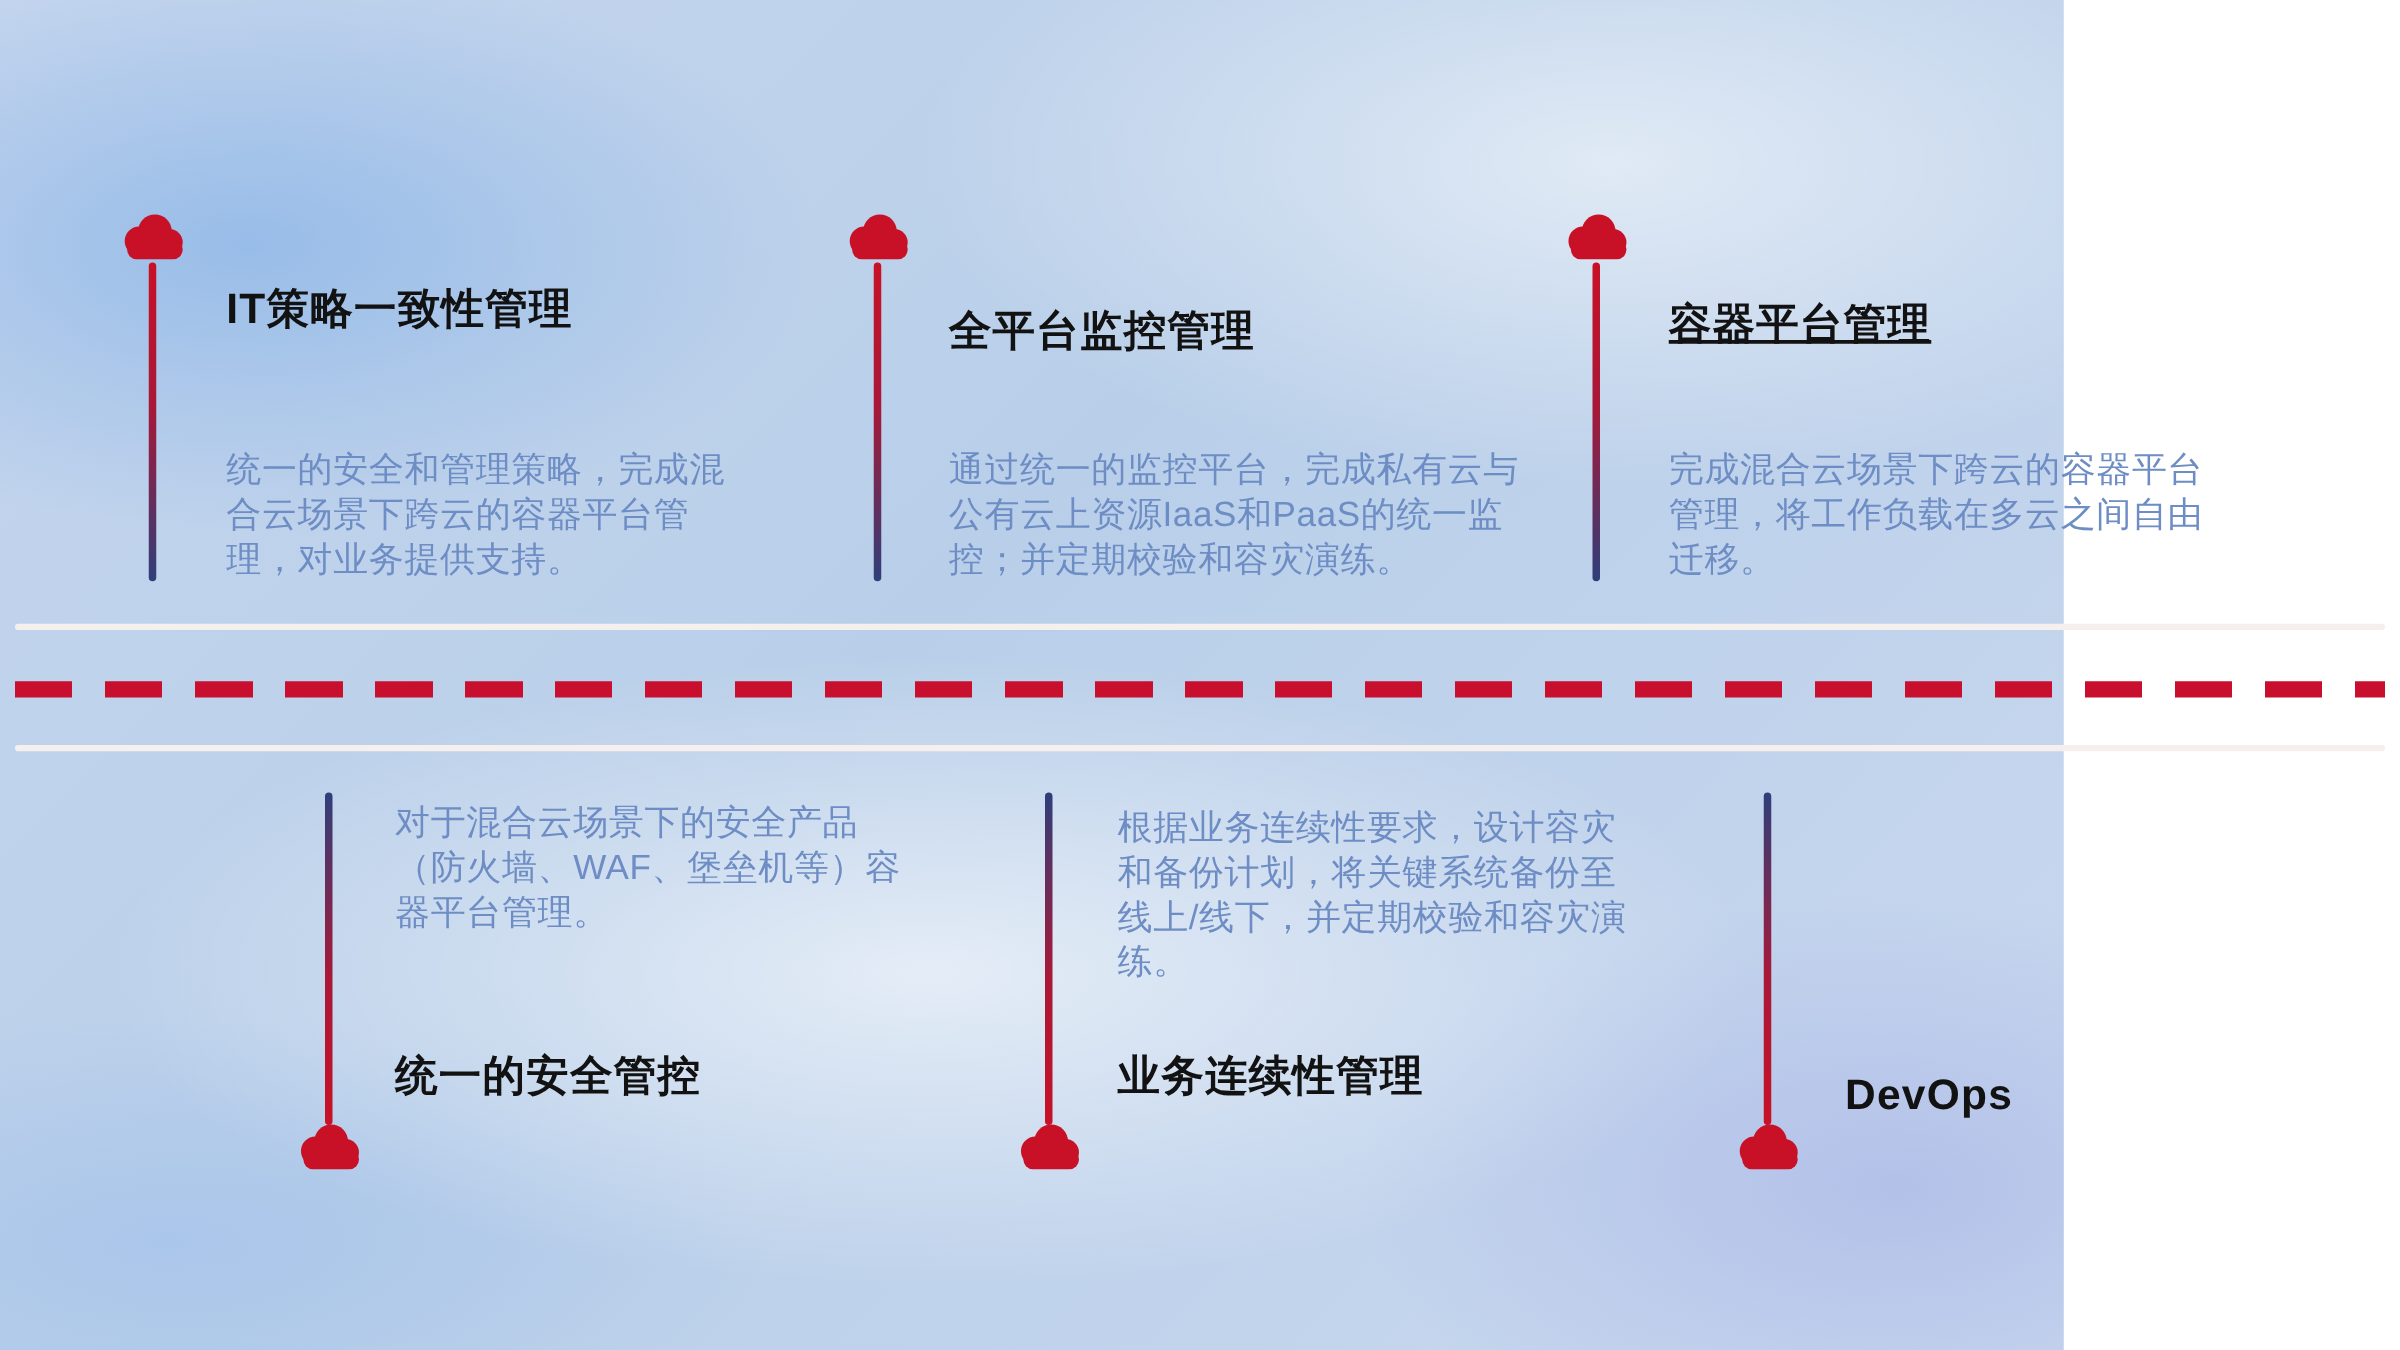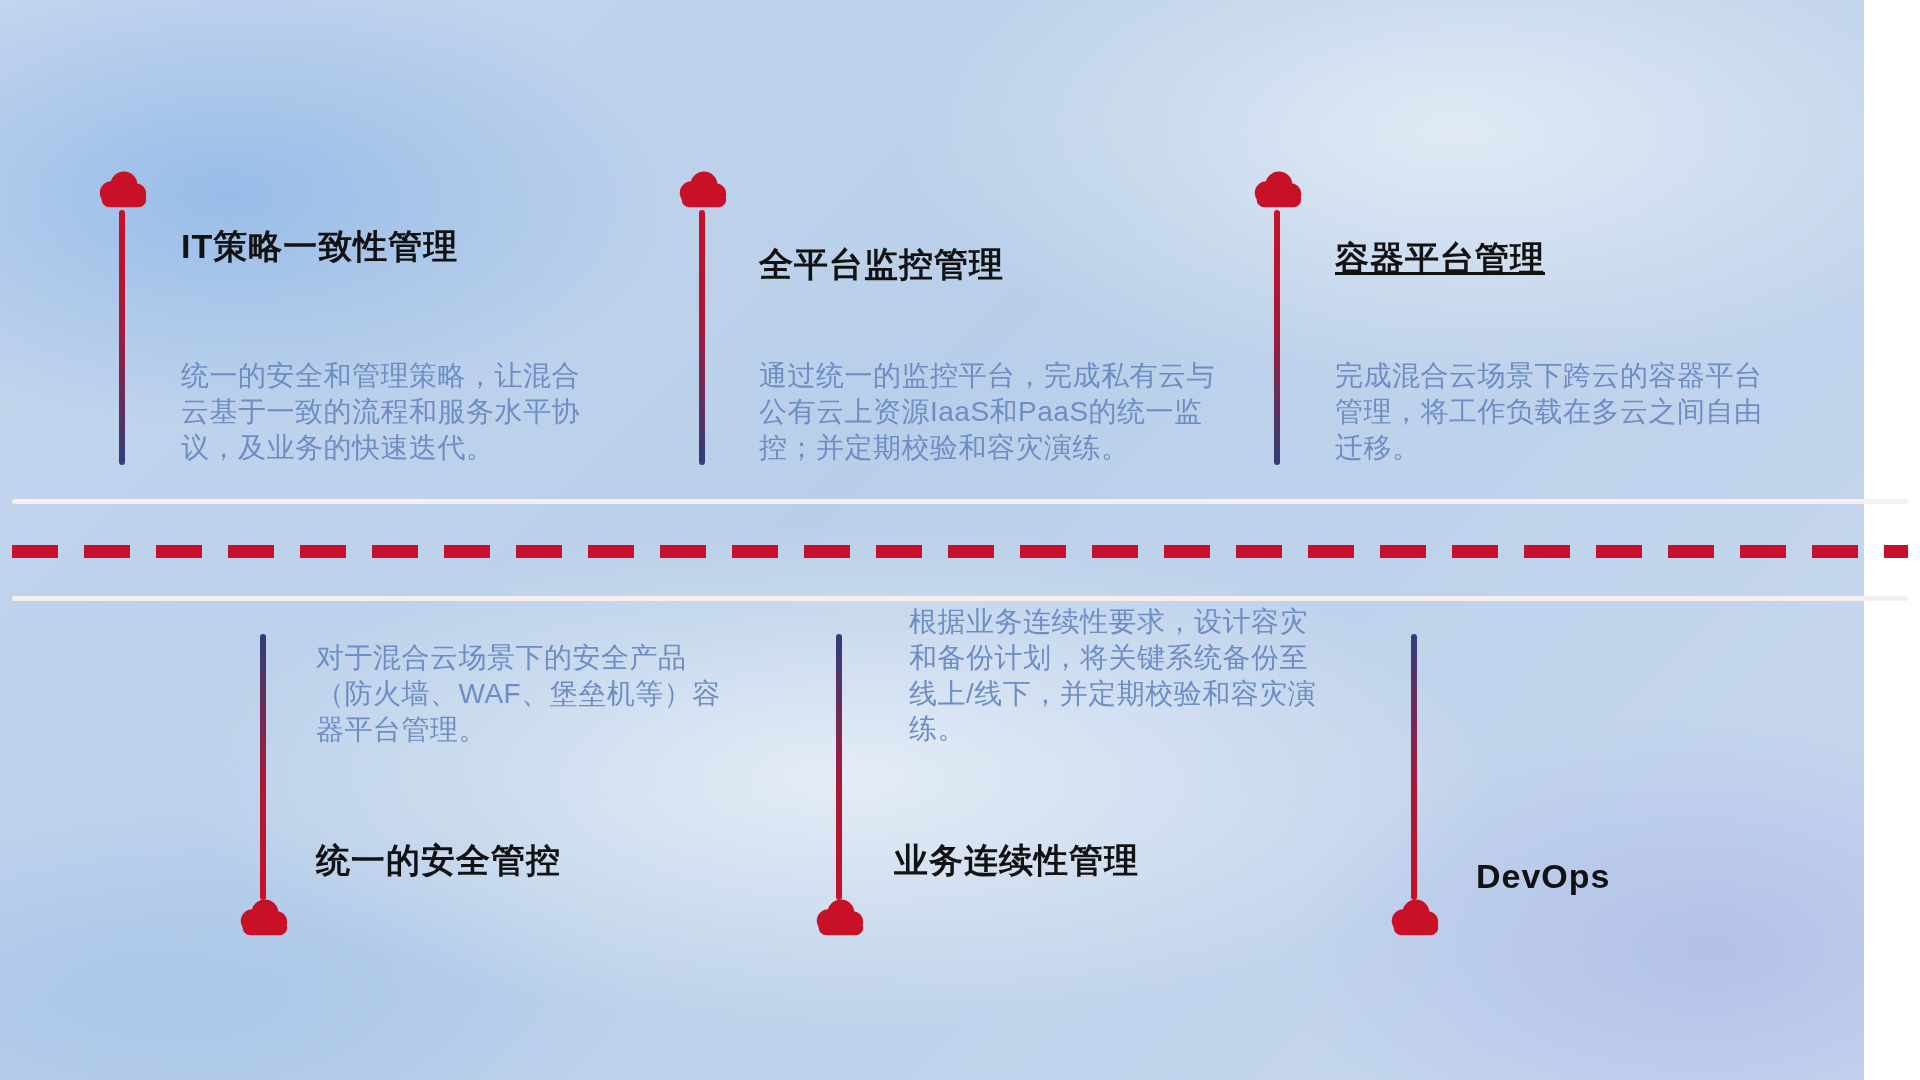--- a/index.html
+++ b/index.html
@@ -1,19 +1,19 @@
 <!DOCTYPE html>
 <html><head>
 <meta charset="utf-8">
 <style>
   * { margin:0; padding:0; box-sizing:border-box; }
   html,body { width:1920px; height:1080px; overflow:hidden;
     font-family:"Liberation Sans","DejaVu Sans",sans-serif; }
   .stage{
-    position:relative; width:1864px; height:1080px;
+    position:relative; width:1651px; height:1080px;
     background:
       radial-gradient(ellipse 700px 360px at 12% 18%, rgba(110,165,228,0.50), transparent 65%),
       radial-gradient(ellipse 900px 420px at 78% 12%, rgba(255,255,255,0.55), transparent 62%),
       radial-gradient(ellipse 1100px 420px at 45% 72%, rgba(255,255,255,0.60), transparent 60%),
       radial-gradient(ellipse 700px 380px at 92% 88%, rgba(150,160,225,0.40), transparent 62%),
       radial-gradient(ellipse 800px 300px at 8% 92%, rgba(140,180,235,0.35), transparent 60%),
       linear-gradient(135deg,#c6d6ee 0%,#b9cfe9 45%,#c9d8ef 100%);
   }
 
   .cloud{ position:absolute; width:58px; height:42px; }
@@ -42,42 +42,42 @@
 
   
   .road-1{ top:499px; } .road-2{ top:596px; } .road-dash{ top:545px; }
 
   
   .l-b1{ left:260px; top:634px; height:266px; }
   .l-b2{ left:836px; top:634px; height:266px; }
   .l-b3{ left:1411px;top:634px; height:266px; }
   .c-b1{ left:234px; top:896px; }  .c-b2{ left:810px; top:896px; }  .c-b3{ left:1385px; top:896px; }
   .d-b1{ left:316px; top:640px; width:415px; }
-  .d-b2{ left:894px; top:604px; width:420px;margin-left:15px; }
+  .d-b2{ left:894px; top:644px; width:420px; }
   .d-b3{ left:1470px;top:640px; width:420px; }
   .h-b1{ left:316px; top:838px; }  .h-b2{ left:894px; top:838px; }  .h-b3{ left:1476px; top:857px;text-align:center; }
 </style>
 </head>
 <body>
 
 <div class="stage">
 
   <div class="cloud c-t1">
     <svg viewBox="0 0 60 42">
         <g fill="#c81126">
       <circle cx="19" cy="25" r="12"></circle>
           <circle cx="32" cy="17" r="14"></circle>
           <circle cx="44" cy="26" r="11"></circle>
       <rect x="9" y="24" width="46" height="16" rx="8"></rect>
         </g>
       </svg>
   </div>
   <div class="vline down l-t1"></div>
   <h2 class="title h-t1">IT策略一致性管理</h2>
-  <p class="desc d-t1">统一的安全和管理策略，让混合云基于一致的流程和服务水平协议，及业务的快速迭代。</p>
+  <p class="desc d-t1">统一的安全和管理策略，完成混合云场景下跨云的容器平台管理，对业务提供支持。</p>
 
   <div class="cloud c-t2">
     <svg viewBox="0 0 60 42">
         <g fill="#c81126">
       <circle cx="19" cy="25" r="12"></circle>
           <circle cx="32" cy="17" r="14"></circle>
           <circle cx="44" cy="26" r="11"></circle>
       <rect x="9" y="24" width="46" height="16" rx="8"></rect>
         </g>
       </svg>

